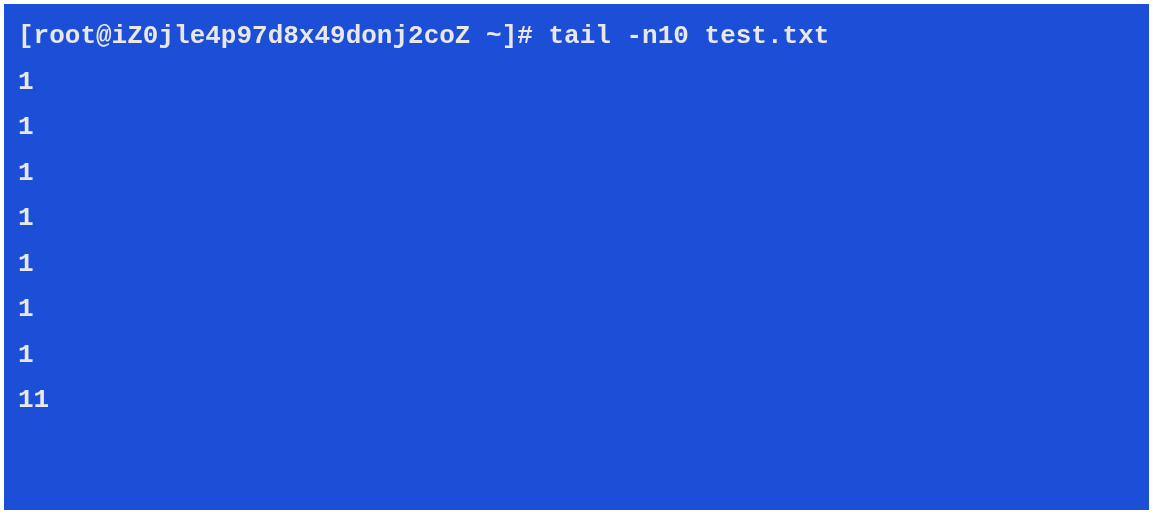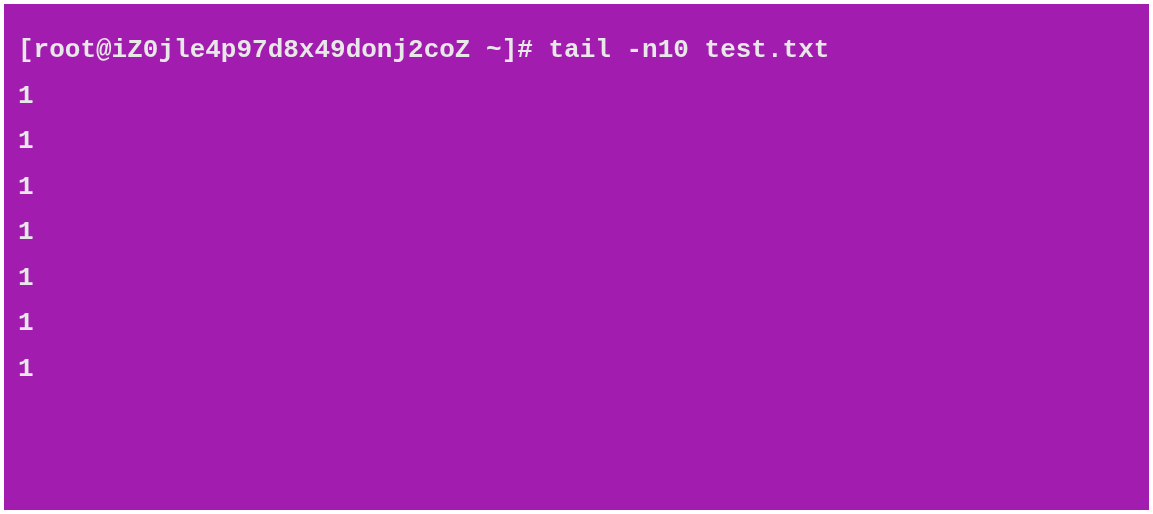--- a/index.html
+++ b/index.html
@@ -8,24 +8,24 @@
       box-sizing: border-box;
     }
     body {
       background: #ffffff;
       width: 1153px;
       height: 514px;
       padding: 4px;
       position: relative;
     }
     .terminal {
-      background: #a21caf;
+      background: #1d4ed8;
       width: 100%;
       height: 100%;
-      padding: 24px 14px;
+      padding: 10px 14px;
       font-family: 'Courier New', Consolas, monospace;
       font-size: 26px;
       font-weight: bold;
       color: #e8e8e8;
       line-height: 1.75;
       overflow: hidden;
       position: relative;
     }
     .prompt-line {
       white-space: pre;
@@ -49,13 +49,14 @@
 
 <div class="terminal">
   <div class="prompt-line"><span>[root@iZ0jle4p97d8x49donj2coZ ~]# </span><span>tail -n10 test.txt</span></div>
   <div class="output-line">1</div>
   <div class="output-line">1</div>
   <div class="output-line">1</div>
   <div class="output-line">1</div>
   <div class="output-line">1</div>
   <div class="output-line">1</div>
   <div class="output-line">1</div>
+  <div class="output-line">11</div>
 </div>
 
 </body></html>

